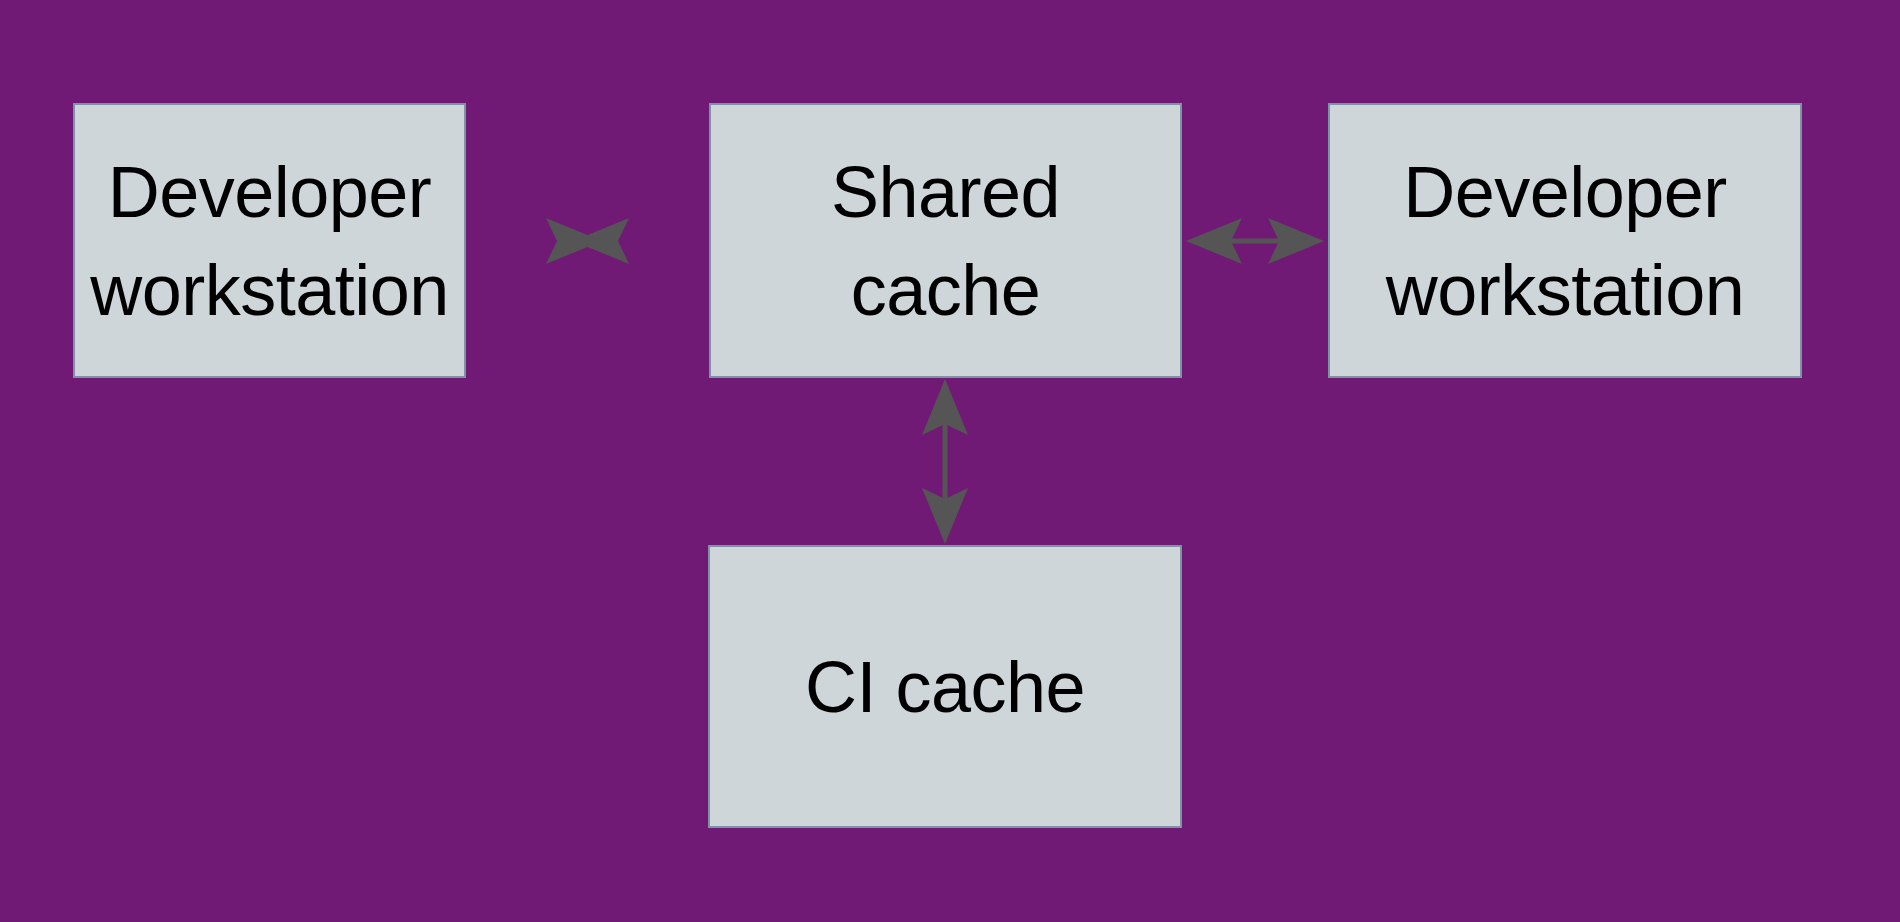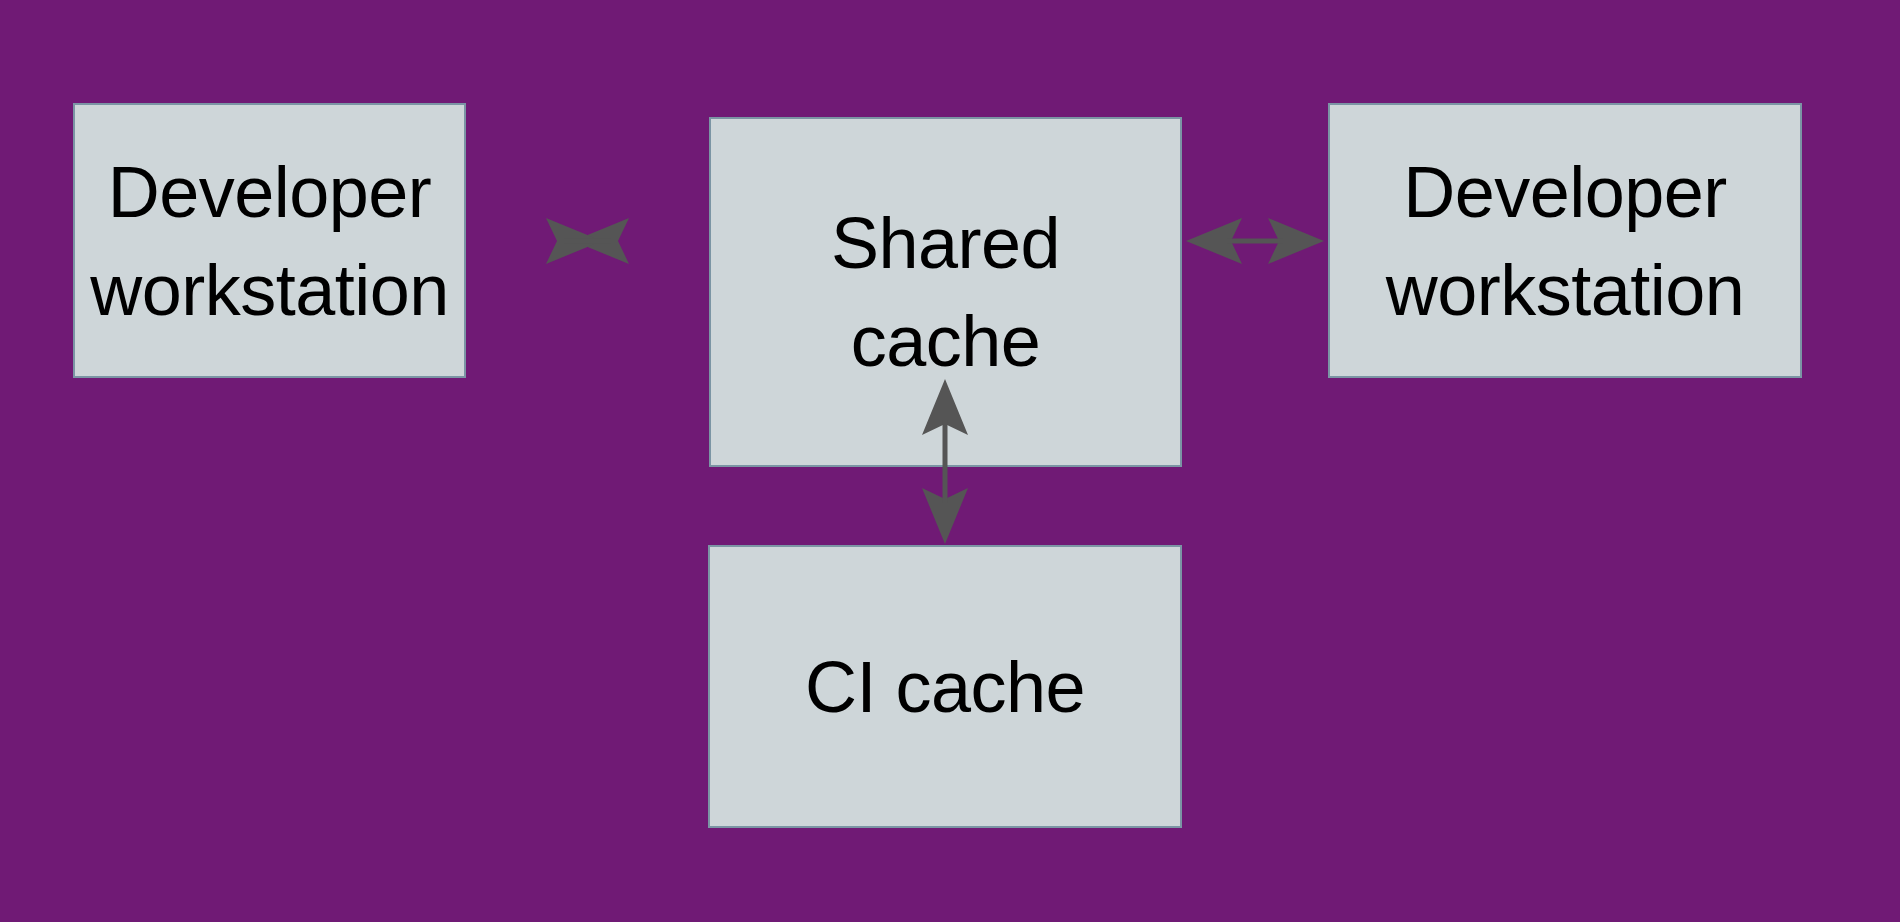--- a/index.html
+++ b/index.html
@@ -61,21 +61,21 @@
     <svg width="243" height="72" viewBox="0 0 243 72">
       <g fill="#555555" stroke="none">
         <path d="M 103,31.5 L 140,31.5 L 140,40.5 L 103,40.5 Z"></path>
         <path d="M 107,36 L 163,13 L 152,36 L 163,59 Z"></path>
         <path d="M 136,36 L 80,13 L 91,36 L 80,59 Z"></path>
       </g>
       <rect x="98" y="33.5" width="47" height="5" fill="#555555"></rect>
     </svg>
   </div>
 
-  <div class="node" style="left:709px; top:103px; width:473px; height:350px;margin-top:14px;">
+  <div class="node" style="left:709px; top:103px; width:473px; height:275px;">
     <div class="node-label">Shared
 cache</div>
   </div>
 
   <div class="edge" style="left:1182px; top:205px; width:146px; height:72px;">
     <svg width="146" height="72" viewBox="0 0 146 72">
       <g fill="#555555" stroke="none">
         <path d="M 4,36 L 60,13 L 49,36 L 60,59 Z"></path>
         <path d="M 142,36 L 86,13 L 97,36 L 86,59 Z"></path>
       </g>

